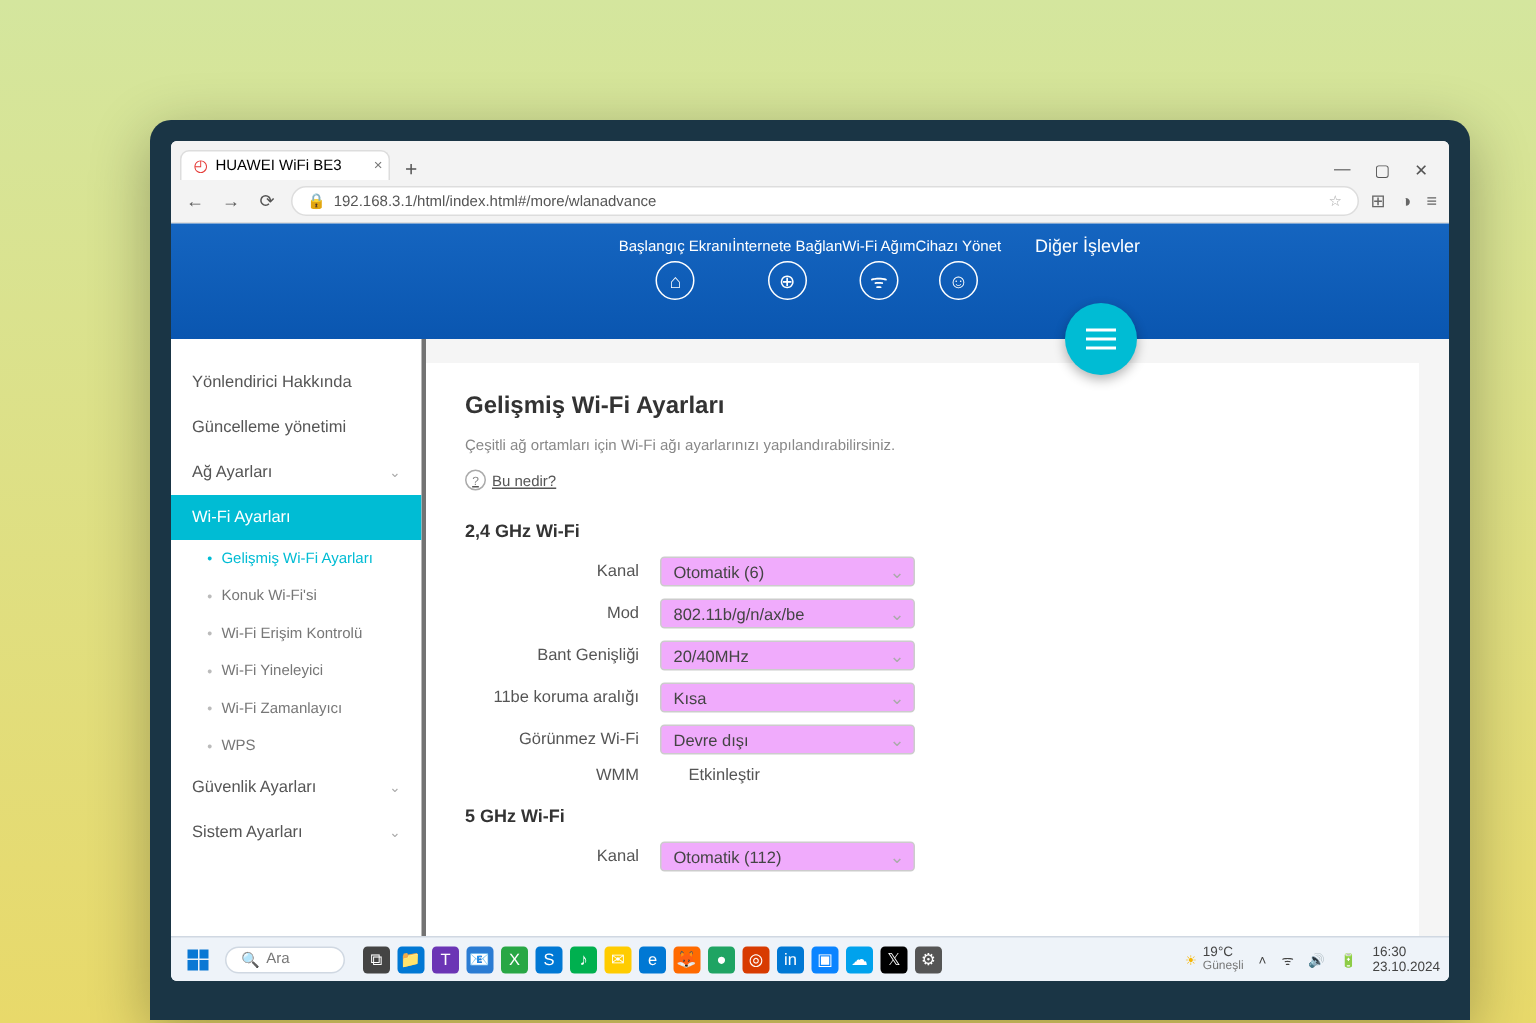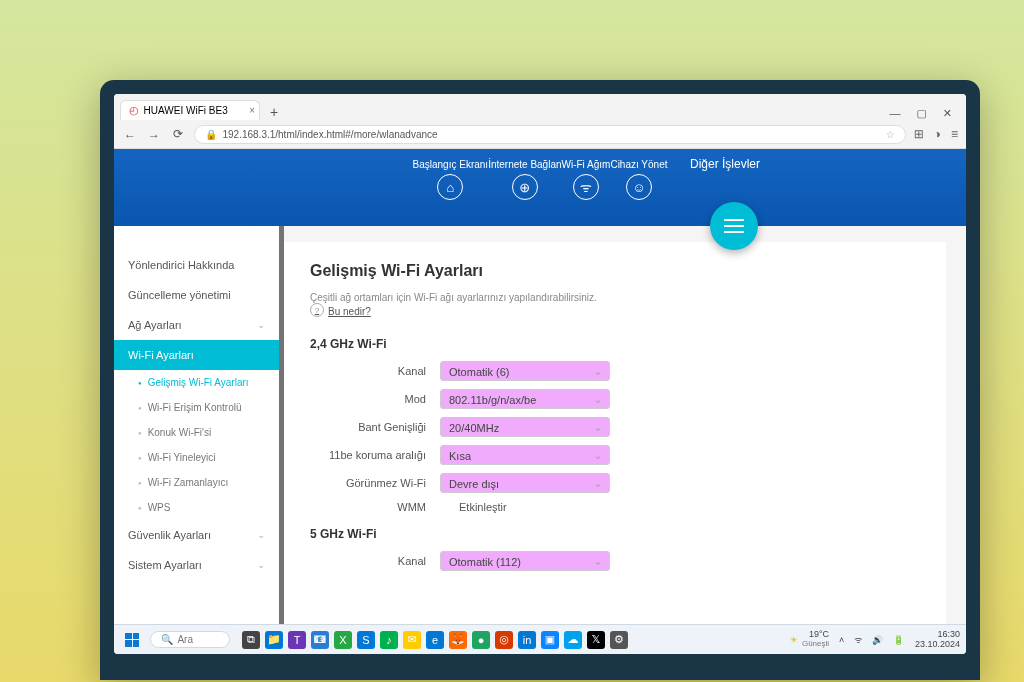--- a/index.html
+++ b/index.html
@@ -29,52 +29,52 @@
 .navitem { display:flex; flex-direction:column; align-items:center; gap:4px; font-size:10px; cursor:pointer; }
 .navicon-circle { width:26px; height:26px; border:1.5px solid #fff; border-radius:50%; display:flex; align-items:center; justify-content:center; font-size:13px; }
 .fab { position:absolute; width:48px; height:48px; border-radius:50%; background:#00bcd4; left:calc(50% + 170px); bottom:-24px; display:flex; align-items:center; justify-content:center; box-shadow:0 3px 8px rgba(0,0,0,.3); cursor:pointer; }
 .fab-lines,.fab-lines::before,.fab-lines::after { content:""; display:block; width:20px; height:2px; background:#fff; position:relative; }
 .fab-lines::before { position:absolute; top:-6px; }
 .fab-lines::after { position:absolute; top:6px; }
 .fab-label { position:absolute; left:calc(50% + 150px); top:8px; font-size:12px; }
 
 
 .page-body { flex:1; display:flex; background:#f5f5f5; overflow:hidden; }
-.sidebar { width:170px; background:#fff; border-right:5px solid #737373; padding-top:24px; font-size:11px; overflow-y:auto; }
+.sidebar { width:170px; background:#fff; border-right:3px solid #737373; padding-top:14px; font-size:11px; overflow-y:auto; }
 .side-item { padding:9px 14px; color:#555; cursor:pointer; display:flex; align-items:center; justify-content:space-between; }
 .side-item.sub { padding:7px 10px 7px 24px; color:#777; display:flex; align-items:center; gap:6px; justify-content:flex-start; font-size:10px; }
 .side-item.sub::before { content:"●"; font-size:6px; color:#bbb; }
 .side-item.active { background:#00bcd4; color:#fff; }
 .side-item.sub.current { color:#00bcd4; }
 .side-item.sub.current::before { color:#00bcd4; }
 .chev { font-size:9px; color:#aaa; }
 
 .content { flex:1; background:#fff; margin:16px 20px 0 0; padding:20px 26px; overflow-y:auto; }
 .content h2 { font-size:16px; font-weight:600; margin-bottom:12px; color:#333; }
-.subtitle { font-size:10px; color:#888; }
+.subtitle { font-size:10px; color:#888; margin-bottom:10px; }
 .helplink { font-size:10px; color:#555; text-decoration:underline; display:flex; align-items:flex-end; gap:4px; margin-bottom:20px; cursor:pointer; }
 .helplink::before { content:"?"; display:inline-flex; width:12px; height:12px; border:1px solid #aaa; border-radius:50%; align-items:center; justify-content:center; font-size:8px; color:#888; }
 .section { font-size:12px; font-weight:700; margin:14px 0 10px 0; color:#333; }
 .field { display:flex; align-items:center; margin-bottom:8px; font-size:11px; }
 .field label { width:130px; text-align:right; padding-right:14px; color:#555; }
 .select { flex:0 0 170px; border:1px solid #ccc; border-radius:3px; padding:4px 22px 2px 8px; position:relative; background:#f0abfc; color:#444; cursor:pointer; }
 .select::after { content:"⌄"; position:absolute; right:6px; top:2px; color:#aaa; font-size:12px; }
 .statictxt { color:#555;padding-left:19px; }
 
 
 .taskbar { height:30px; background:#eef3f9; border-top:1px solid #d0d8e2; display:flex; align-items:center; padding:0 6px; gap:6px; font-size:10px; color:#333; }
 .tb-start { display:flex; align-items:center; justify-content:center; width:24px; height:22px; }
 .winlogo { width:14px; height:14px; display:grid; grid-template:1fr 1fr/1fr 1fr; gap:1px; }
 .winlogo span:nth-child(1){background:#0a78d4}.winlogo span:nth-child(2){background:#0a78d4}.winlogo span:nth-child(3){background:#0a78d4}.winlogo span:nth-child(4){background:#0a78d4}
 .tb-search { display:flex; align-items:center; gap:4px; background:#fff; border:1px solid #d0d8e2; border-radius:12px; padding:2px 10px; width:80px; color:#777; }
 .tb-apps { display:flex; gap:5px; margin-left:6px; }
 .tb-app { width:18px; height:18px; border-radius:3px; display:flex; align-items:center; justify-content:center; font-size:11px; color:#fff; cursor:pointer; }
 .tb-spacer { flex:1; }
 .tb-right { display:flex; align-items:center; gap:10px; font-size:9px; color:#444; }
-.tb-clock { text-align:right; line-height:1.1; }
+.tb-clock { line-height:1.1; }
 </style>
 </head>
 <body>
 
 <div class="laptop">
 <div class="screen">
 
   <div class="browser-top">
     <div class="tabbar">
       <div class="tab">
@@ -143,24 +143,24 @@
             <span>Ağ Ayarları</span>
             <span class="chev">⌄</span>
           </div>
           <div class="side-item active">
             <span>Wi-Fi Ayarları</span>
           </div>
           <div class="side-item sub current">
             <span>Gelişmiş Wi-Fi Ayarları</span>
           </div>
           <div class="side-item sub">
+            <span>Konuk Wi-Fi'si</span>
+          </div>
+          <div class="side-item sub">
             <span>Wi-Fi Erişim Kontrolü</span>
-          </div>
-          <div class="side-item sub">
-            <span>Konuk Wi-Fi'si</span>
           </div>
           <div class="side-item sub">
             <span>Wi-Fi Yineleyici</span>
           </div>
           <div class="side-item sub">
             <span>Wi-Fi Zamanlayıcı</span>
           </div>
           <div class="side-item sub">
             <span>WPS</span>
           </div>

